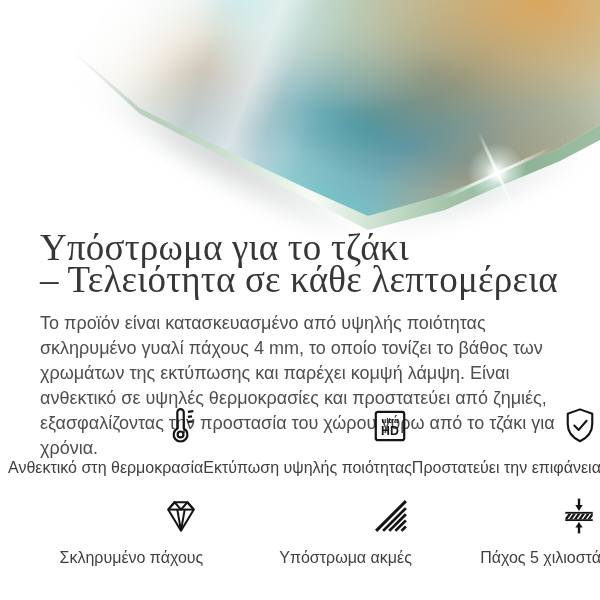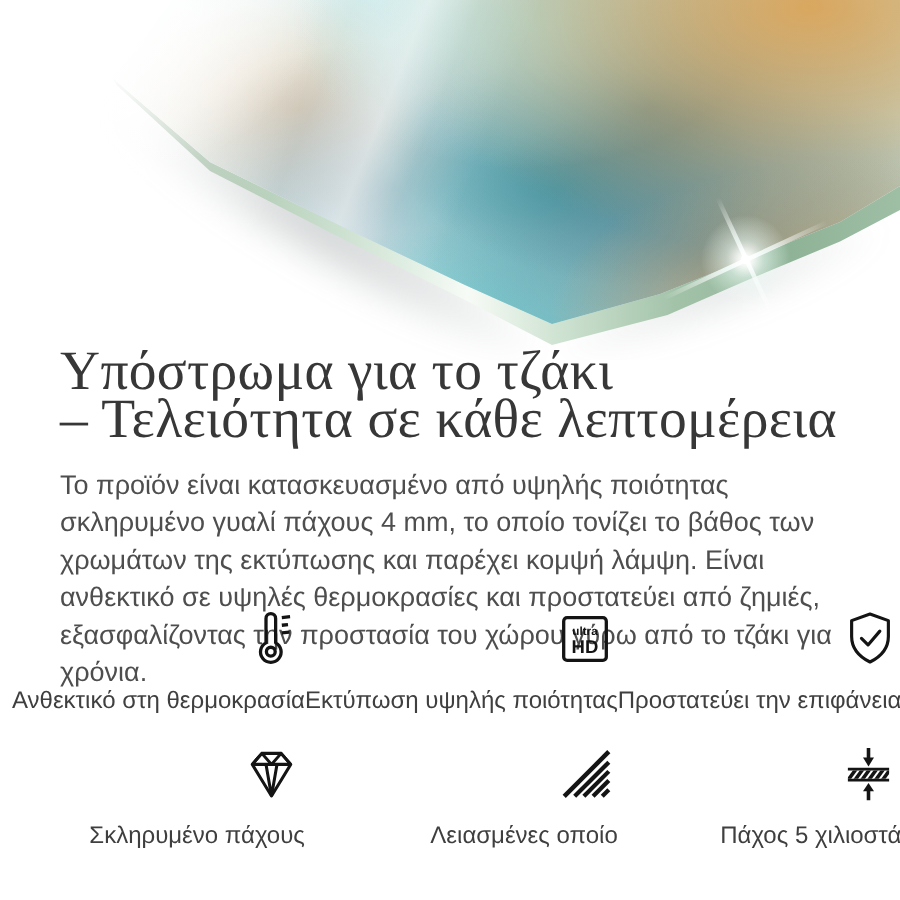--- a/index.html
+++ b/index.html
@@ -146,21 +146,21 @@
     <div class="feature">
       <div class="icon-box">
         <svg width="42" height="42" viewBox="0 0 48 48" stroke="#141414" fill="none">
           <line x1="7" y1="41" x2="41" y2="7" stroke-width="3.4"></line>
           <line x1="15" y1="41" x2="41" y2="15" stroke-width="3.2"></line>
           <line x1="22" y1="41" x2="41" y2="22" stroke-width="3.2"></line>
           <line x1="29" y1="41" x2="41" y2="29" stroke-width="3.2"></line>
           <line x1="36" y1="41" x2="41" y2="36" stroke-width="3.2"></line>
         </svg>
       </div>
-      <div class="feature-label">Λειασμένες οποίο</div>
+      <div class="feature-label">Υπόστρωμα ακμές</div>
     </div>
 
     <div class="feature">
       <div class="icon-box">
         <svg width="44" height="44" viewBox="0 0 48 48">
           <defs>
               <clipPath id="barclip">
                 <rect x="9" y="21.5" width="30" height="6"></rect>
               </clipPath>
             </defs>

